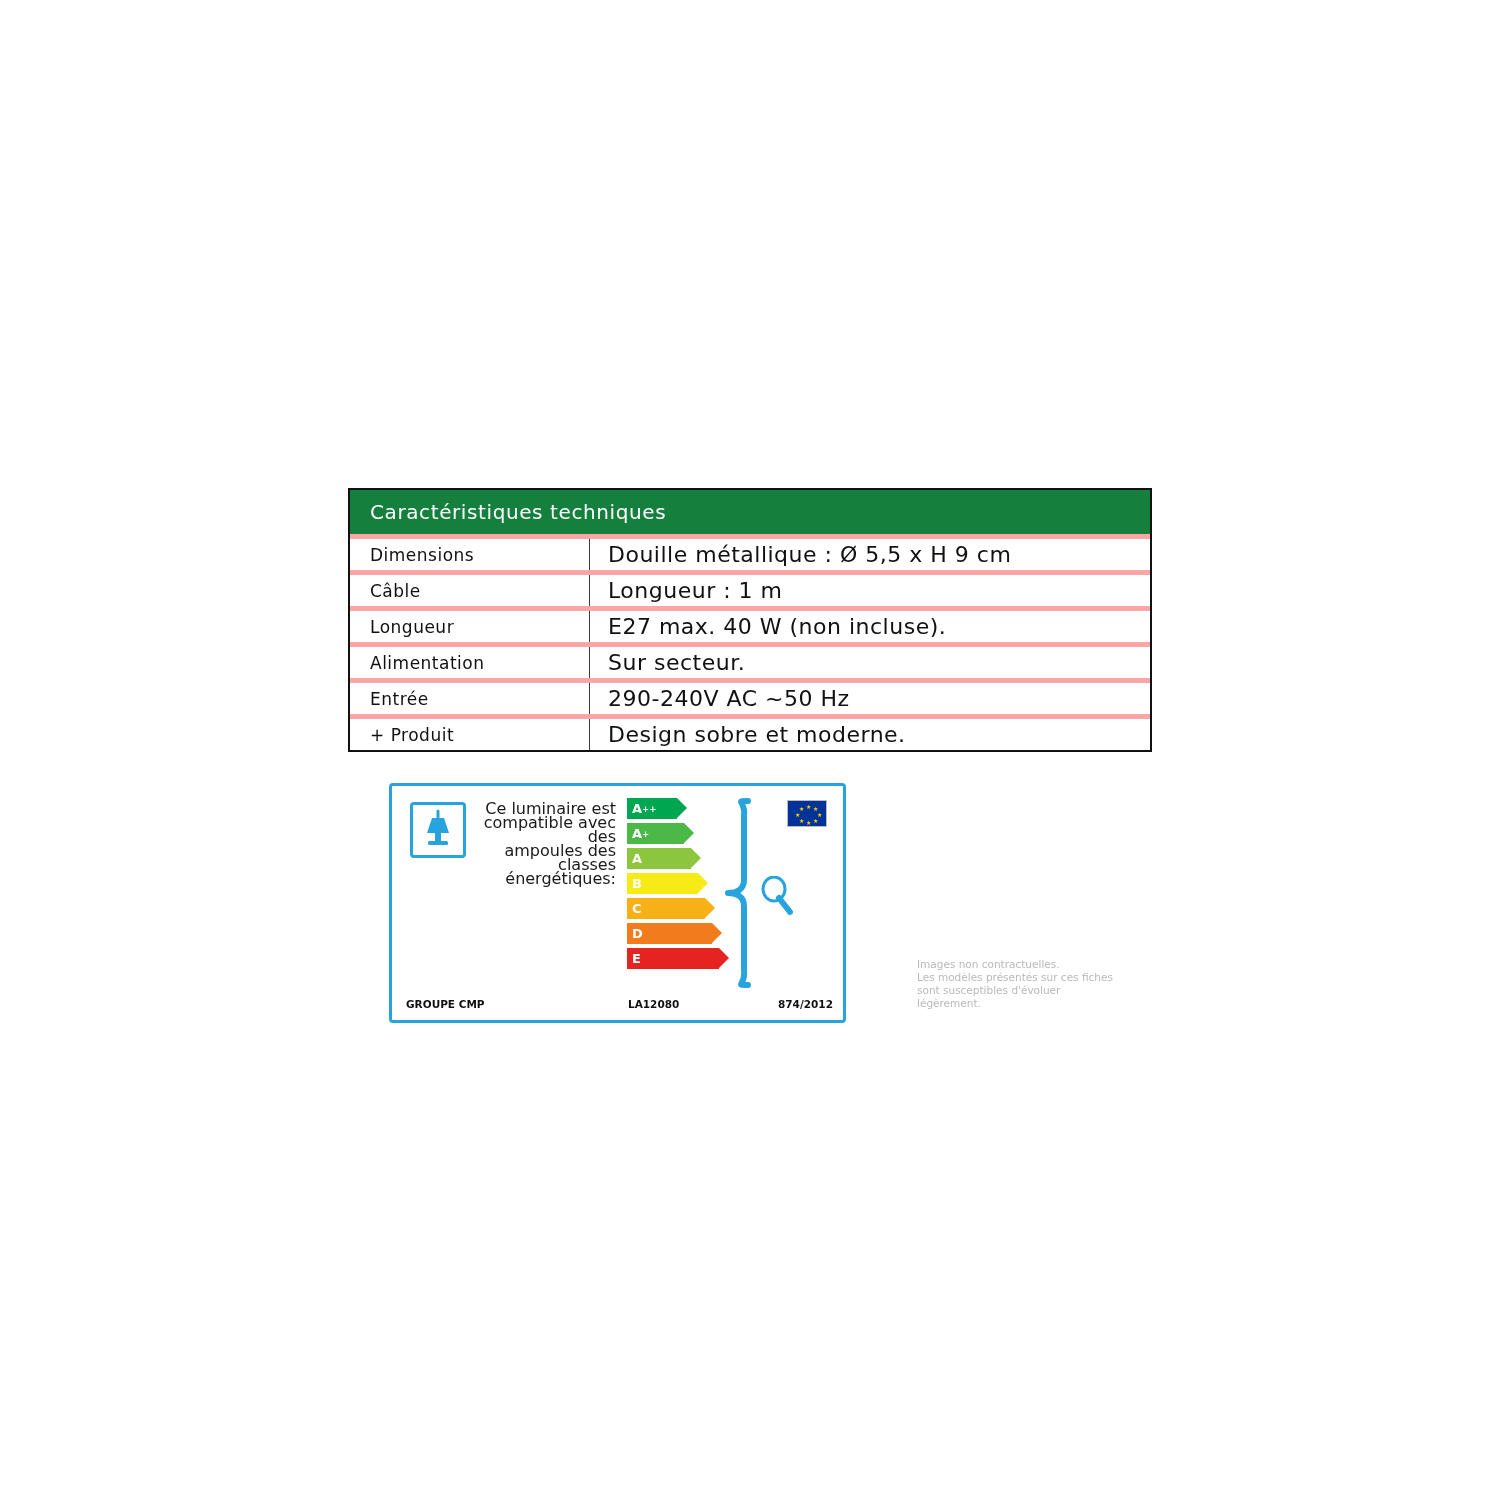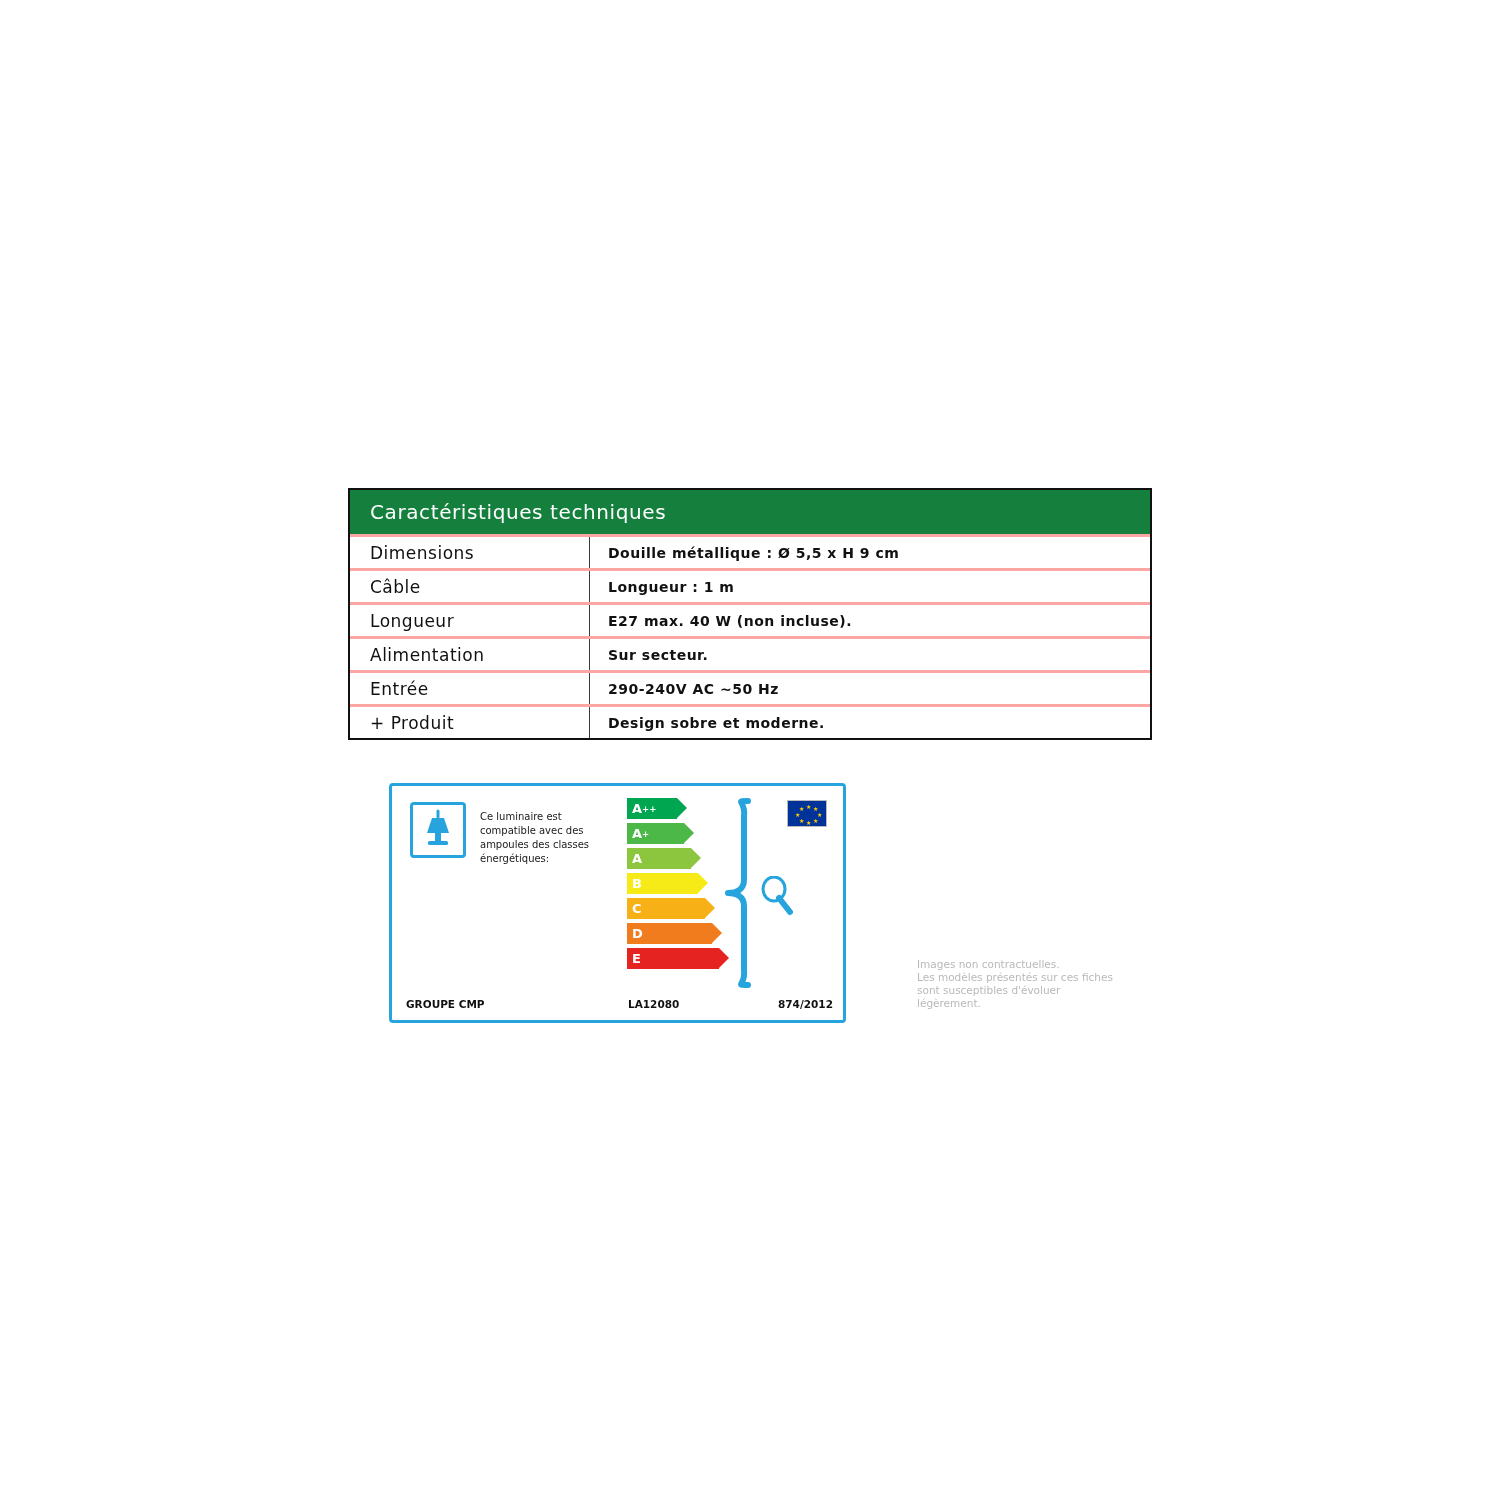--- a/index.html
+++ b/index.html
@@ -31,21 +31,21 @@
     height: 44px;
     display: flex;
     align-items: center;
     padding-left: 20px;
     font-size: 20px;
     letter-spacing: 0.6px;
     font-family: "DejaVu Sans", sans-serif;
   }
   .specs-row {
     display: flex;
-    border-top: 3px solid #fca5a5;
+    border-top: 5px solid #fca5a5;
     height: 31px;
     align-items: center;
     text-align: right;
   }
   .specs-row:first-of-type {
     border-top: none;
   }
   .specs-label {
     width: 240px;
     box-sizing: border-box;
@@ -55,27 +55,26 @@
     letter-spacing: 0.5px;
     border-right: 1px solid #3a3a3a;
     height: 100%;
     display: flex;
     align-items: center;
   }
   .specs-value {
     flex: 1;
     box-sizing: border-box;
     padding-left: 18px;
-    font-size: 14px;
+    font-size: 22px;
     color: #111111;
     letter-spacing: 0.5px;
     height: 100%;
     display: flex;
     align-items: center;
-    font-weight: bold;
   }
 
   
   .energy-label {
     position: absolute;
     left: 389px;
     top: 783px;
     width: 457px;
     height: 240px;
     border: 3px solid #27a4dd;
@@ -91,25 +90,25 @@
     height: 56px;
     border: 3px solid #27a4dd;
     border-radius: 4px;
     box-sizing: border-box;
   }
   .compat-text {
     position: absolute;
     left: 88px;
     top: 16px;
     width: 136px;
-    font-size: 10px;
+    text-align: right;
+    font-size: 16px;
     line-height: 14px;
     color: #1a1a1a;
     font-family: "DejaVu Sans", sans-serif;
-    margin-top: 8px;
   }
 
   .scale {
     position: absolute;
     left: 235px;
     top: 12px;
     width: 96px;
   }
   .bar {
     position: relative;

